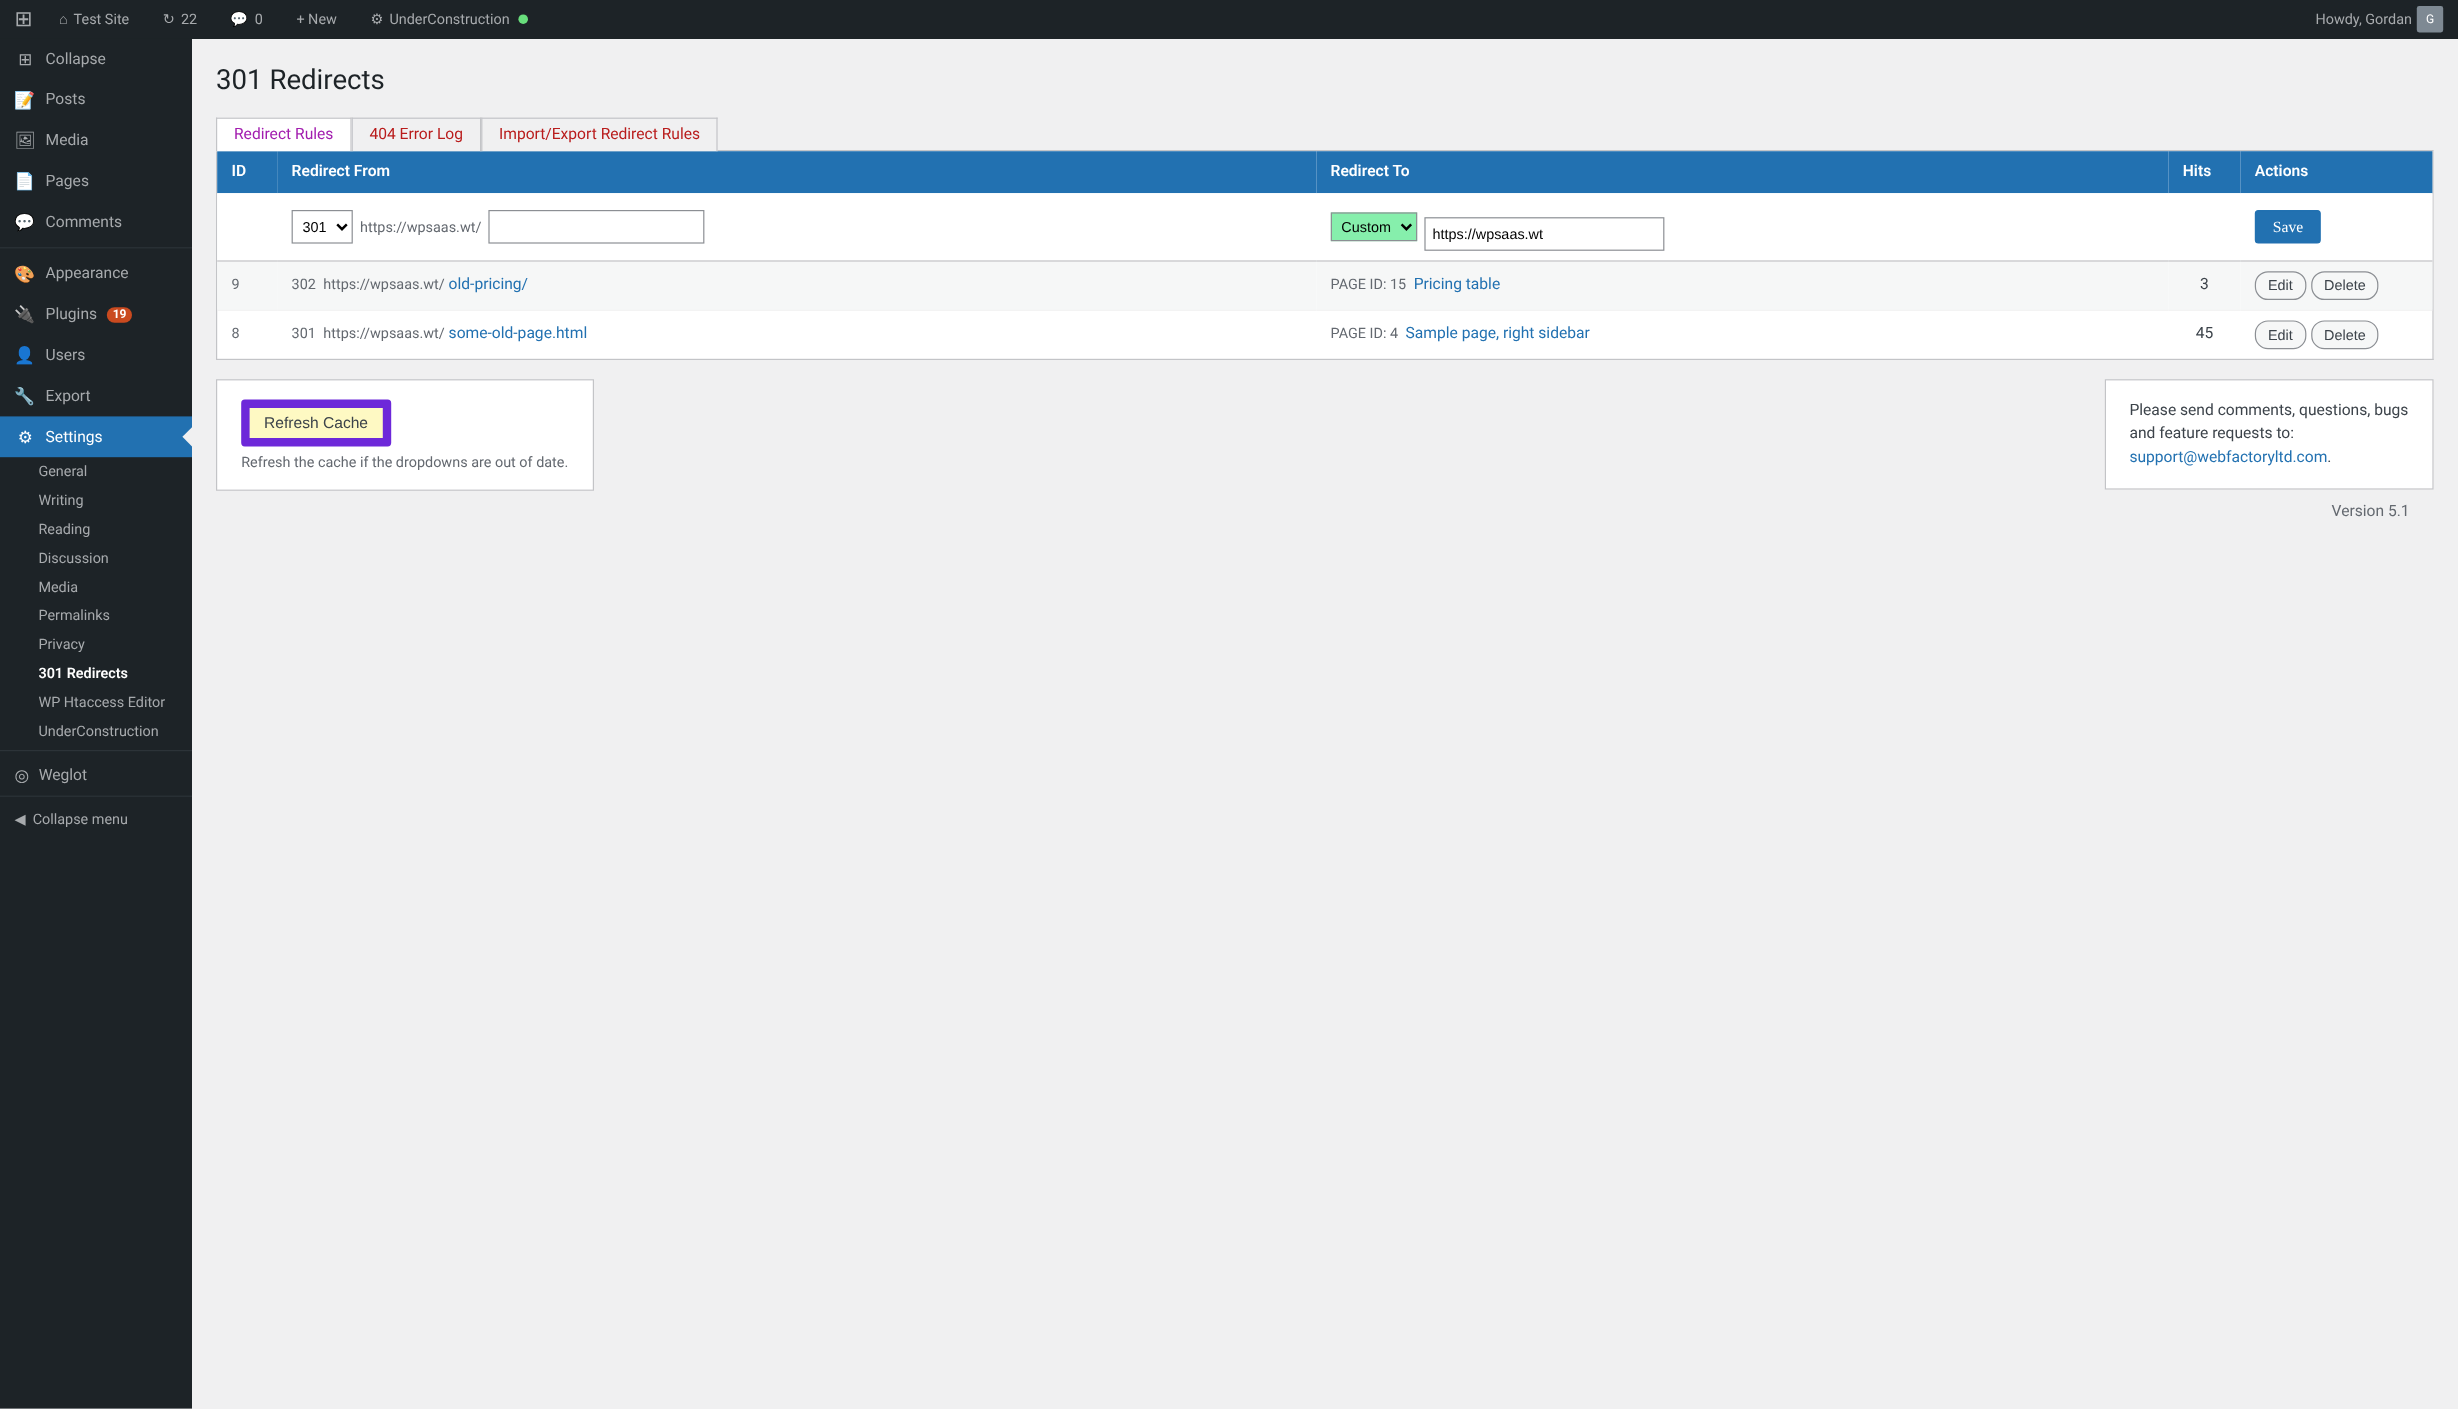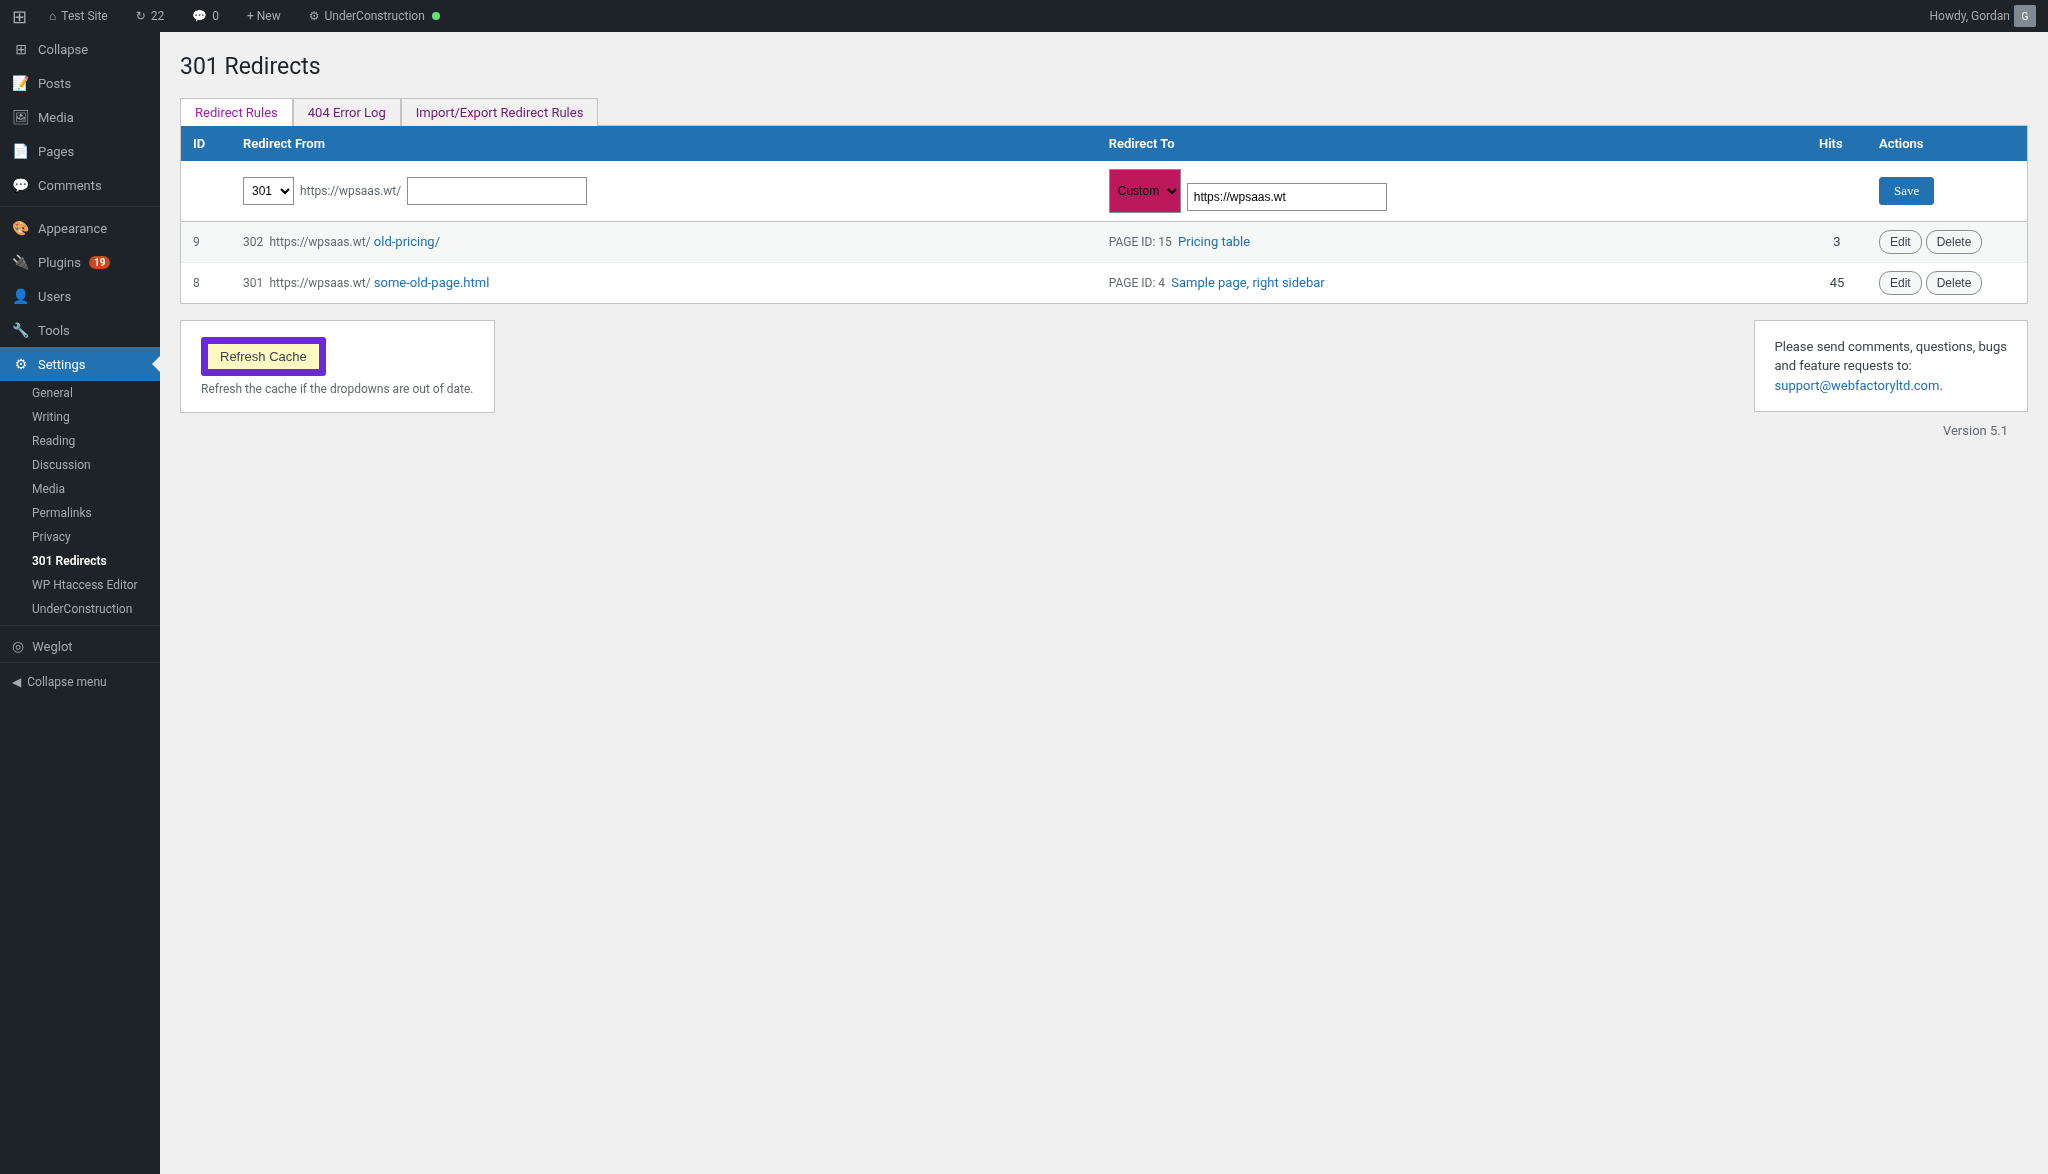--- a/index.html
+++ b/index.html
@@ -90,21 +90,21 @@
       gap: 0;
     }
     .nav-tab {
       display: inline-block;
       padding: 6px 14px;
       background: #f0f0f1;
       border: 1px solid #c3c4c7;
       border-bottom: none;
       cursor: pointer;
       font-size: 13px;
-      color: #701a75;
+      color: #b91c1c;
       margin-bottom: -1px;
       text-decoration: none;
     }
     .nav-tab.nav-tab-active {
       background: #fff;
       border-bottom-color: #fff;
       color: #a21caf;
     }
 
     
@@ -162,23 +162,23 @@
       font-size: 12px;
       height: 28px;
       width: 180px;
     }
     .redirect-to-cell {
       display: flex; align-items: center; gap: 6px;
     }
     .select-custom {
       padding: 3px 4px;
       border: 1px solid #8c8f94;
-      background: #be185d;
-      font-size: 12px;
-      height: 44px;
+      background: #86efac;
+      font-size: 12px;
+      height: 24px;
     }
     .input-redirect-to {
       border: 1px solid #8c8f94;
       padding: 3px 6px;
       font-size: 12px;
       height: 28px;
       width: 200px;
       margin-top: 12px;
     }
     .btn-save {
@@ -331,21 +331,21 @@
       <span class="menu-icon">🔌</span>
       <span>Plugins</span>
       <span class="menu-badge">19</span>
     </div>
     <div class="menu-item">
       <span class="menu-icon">👤</span>
       <span>Users</span>
     </div>
     <div class="menu-item">
       <span class="menu-icon">🔧</span>
-      <span>Tools</span>
+      <span>Export</span>
     </div>
     <div class="menu-item active" style="position:relative;">
       <span class="menu-icon">⚙</span>
       <span>Settings</span>
       <span class="submenu-indicator"></span>
     </div>
 
     <div class="submenu-item">
       <span>General</span>
     </div>

